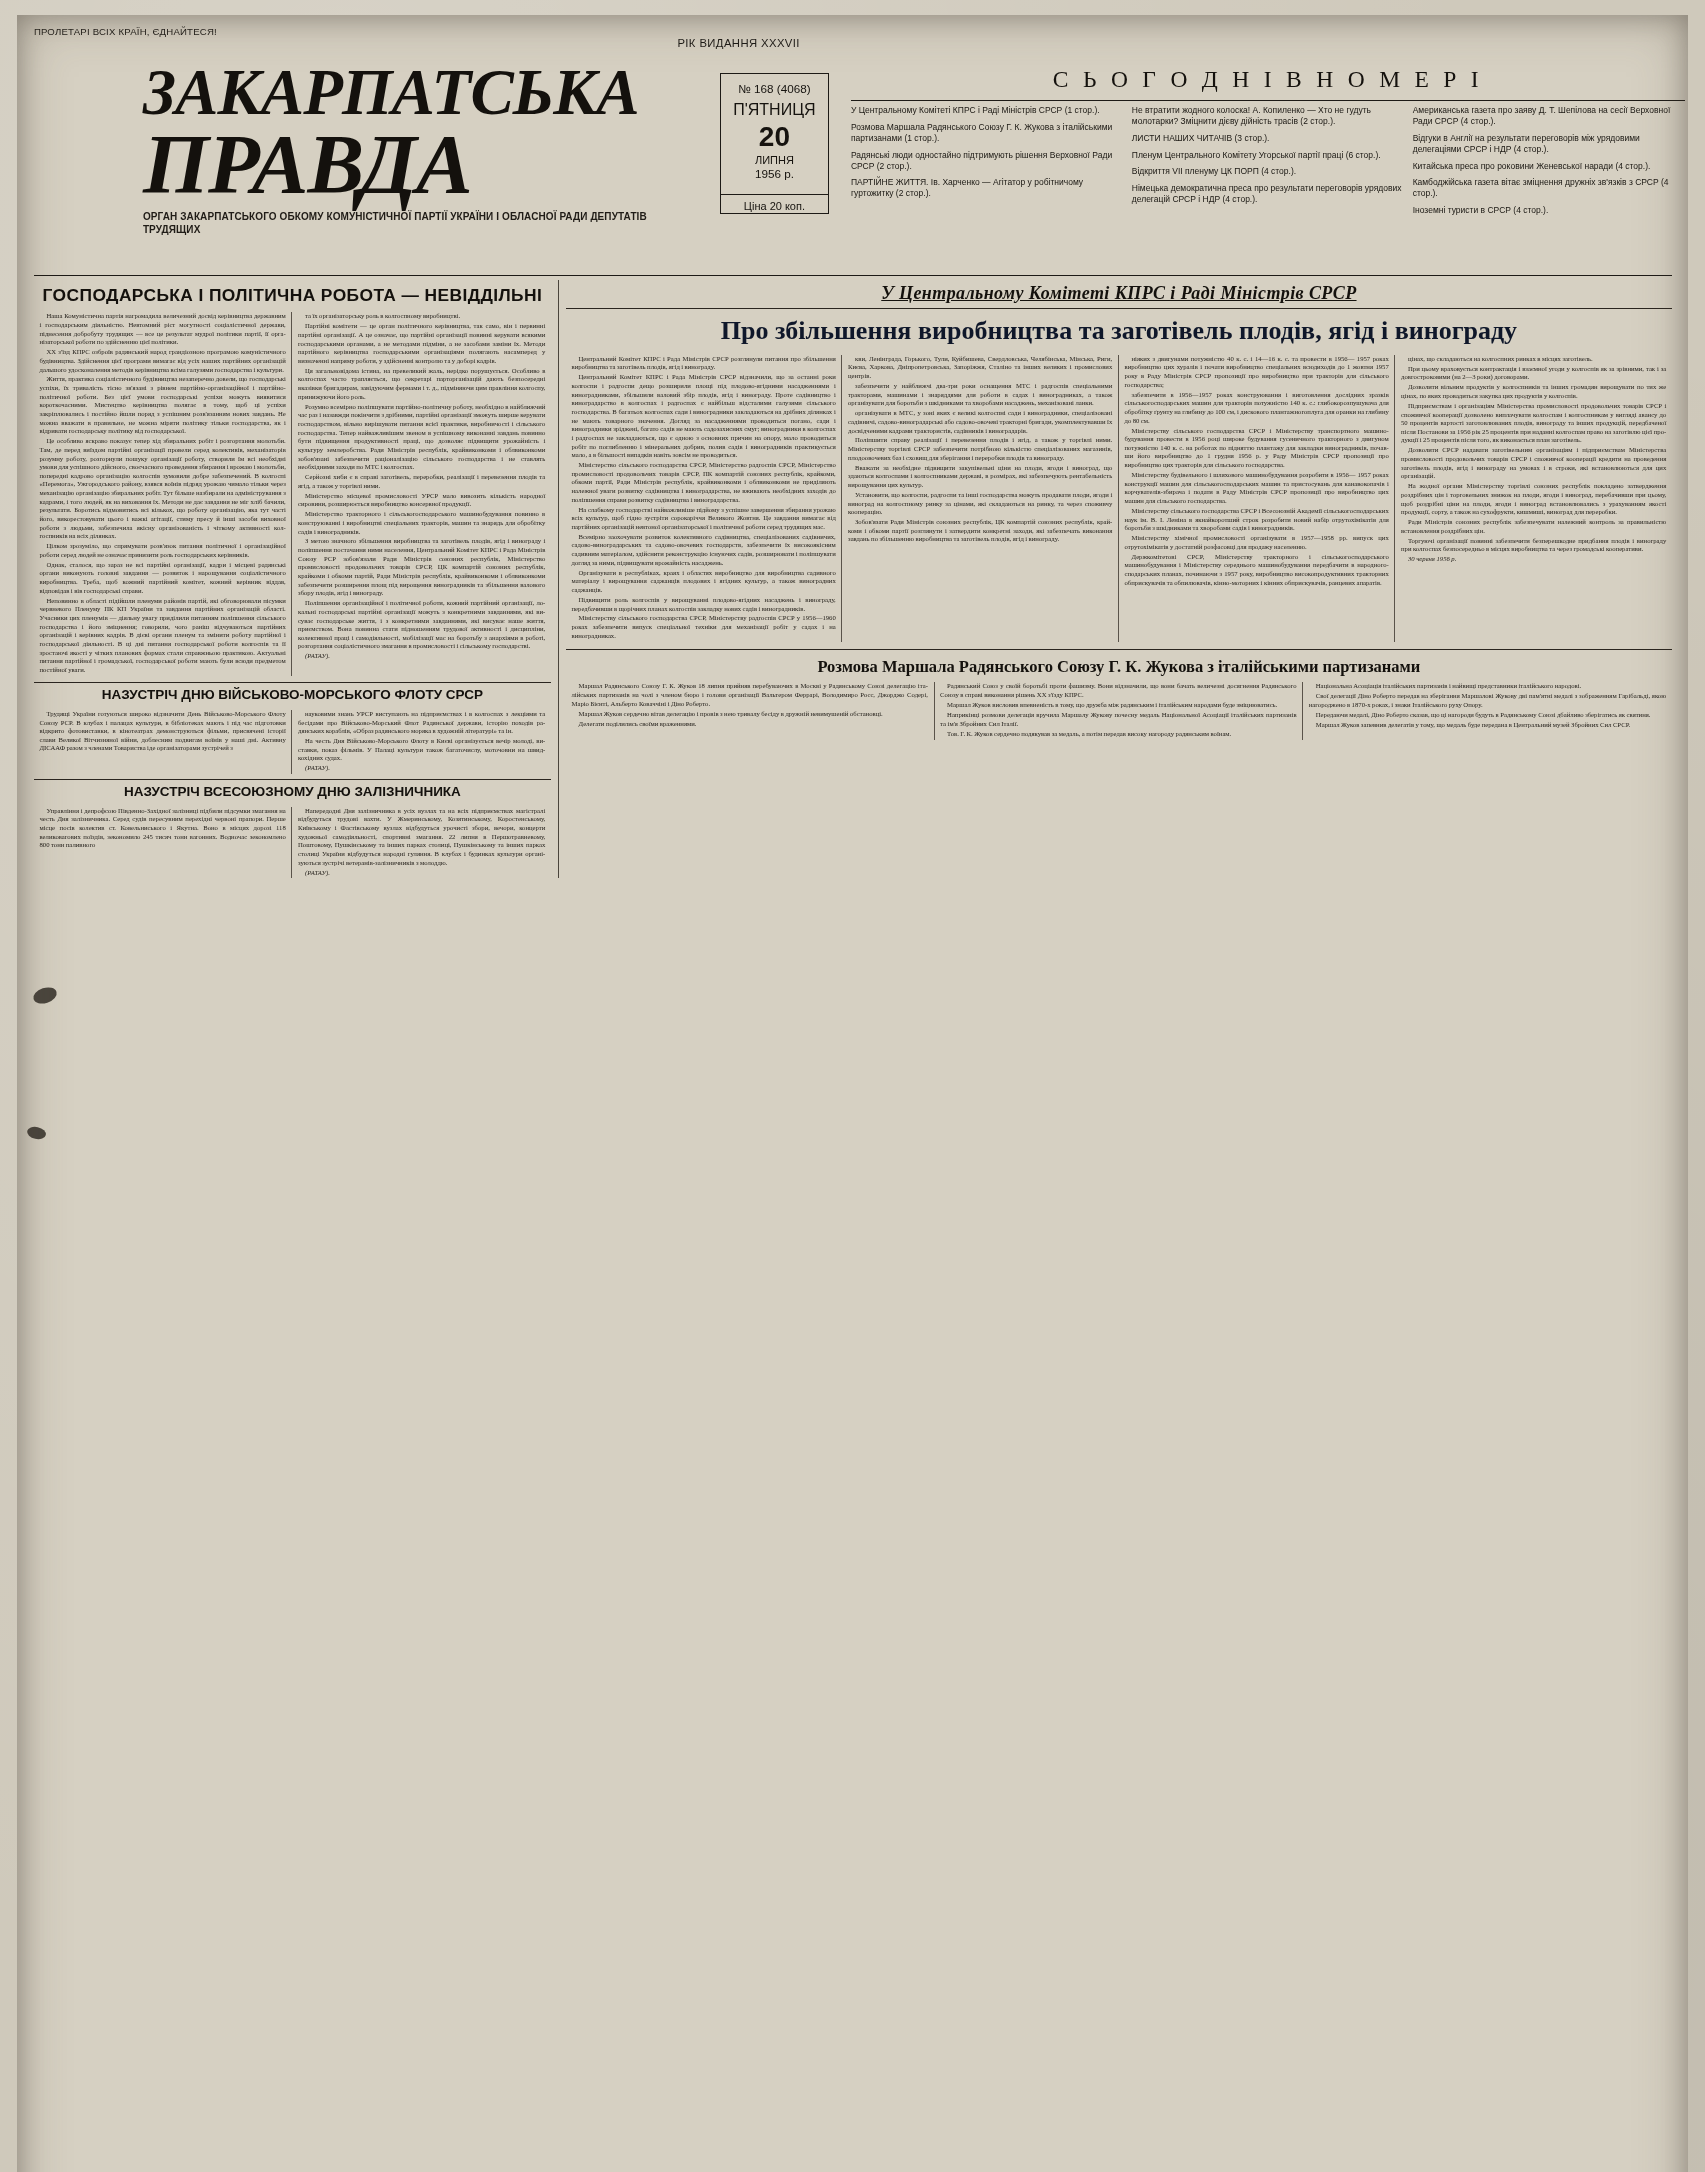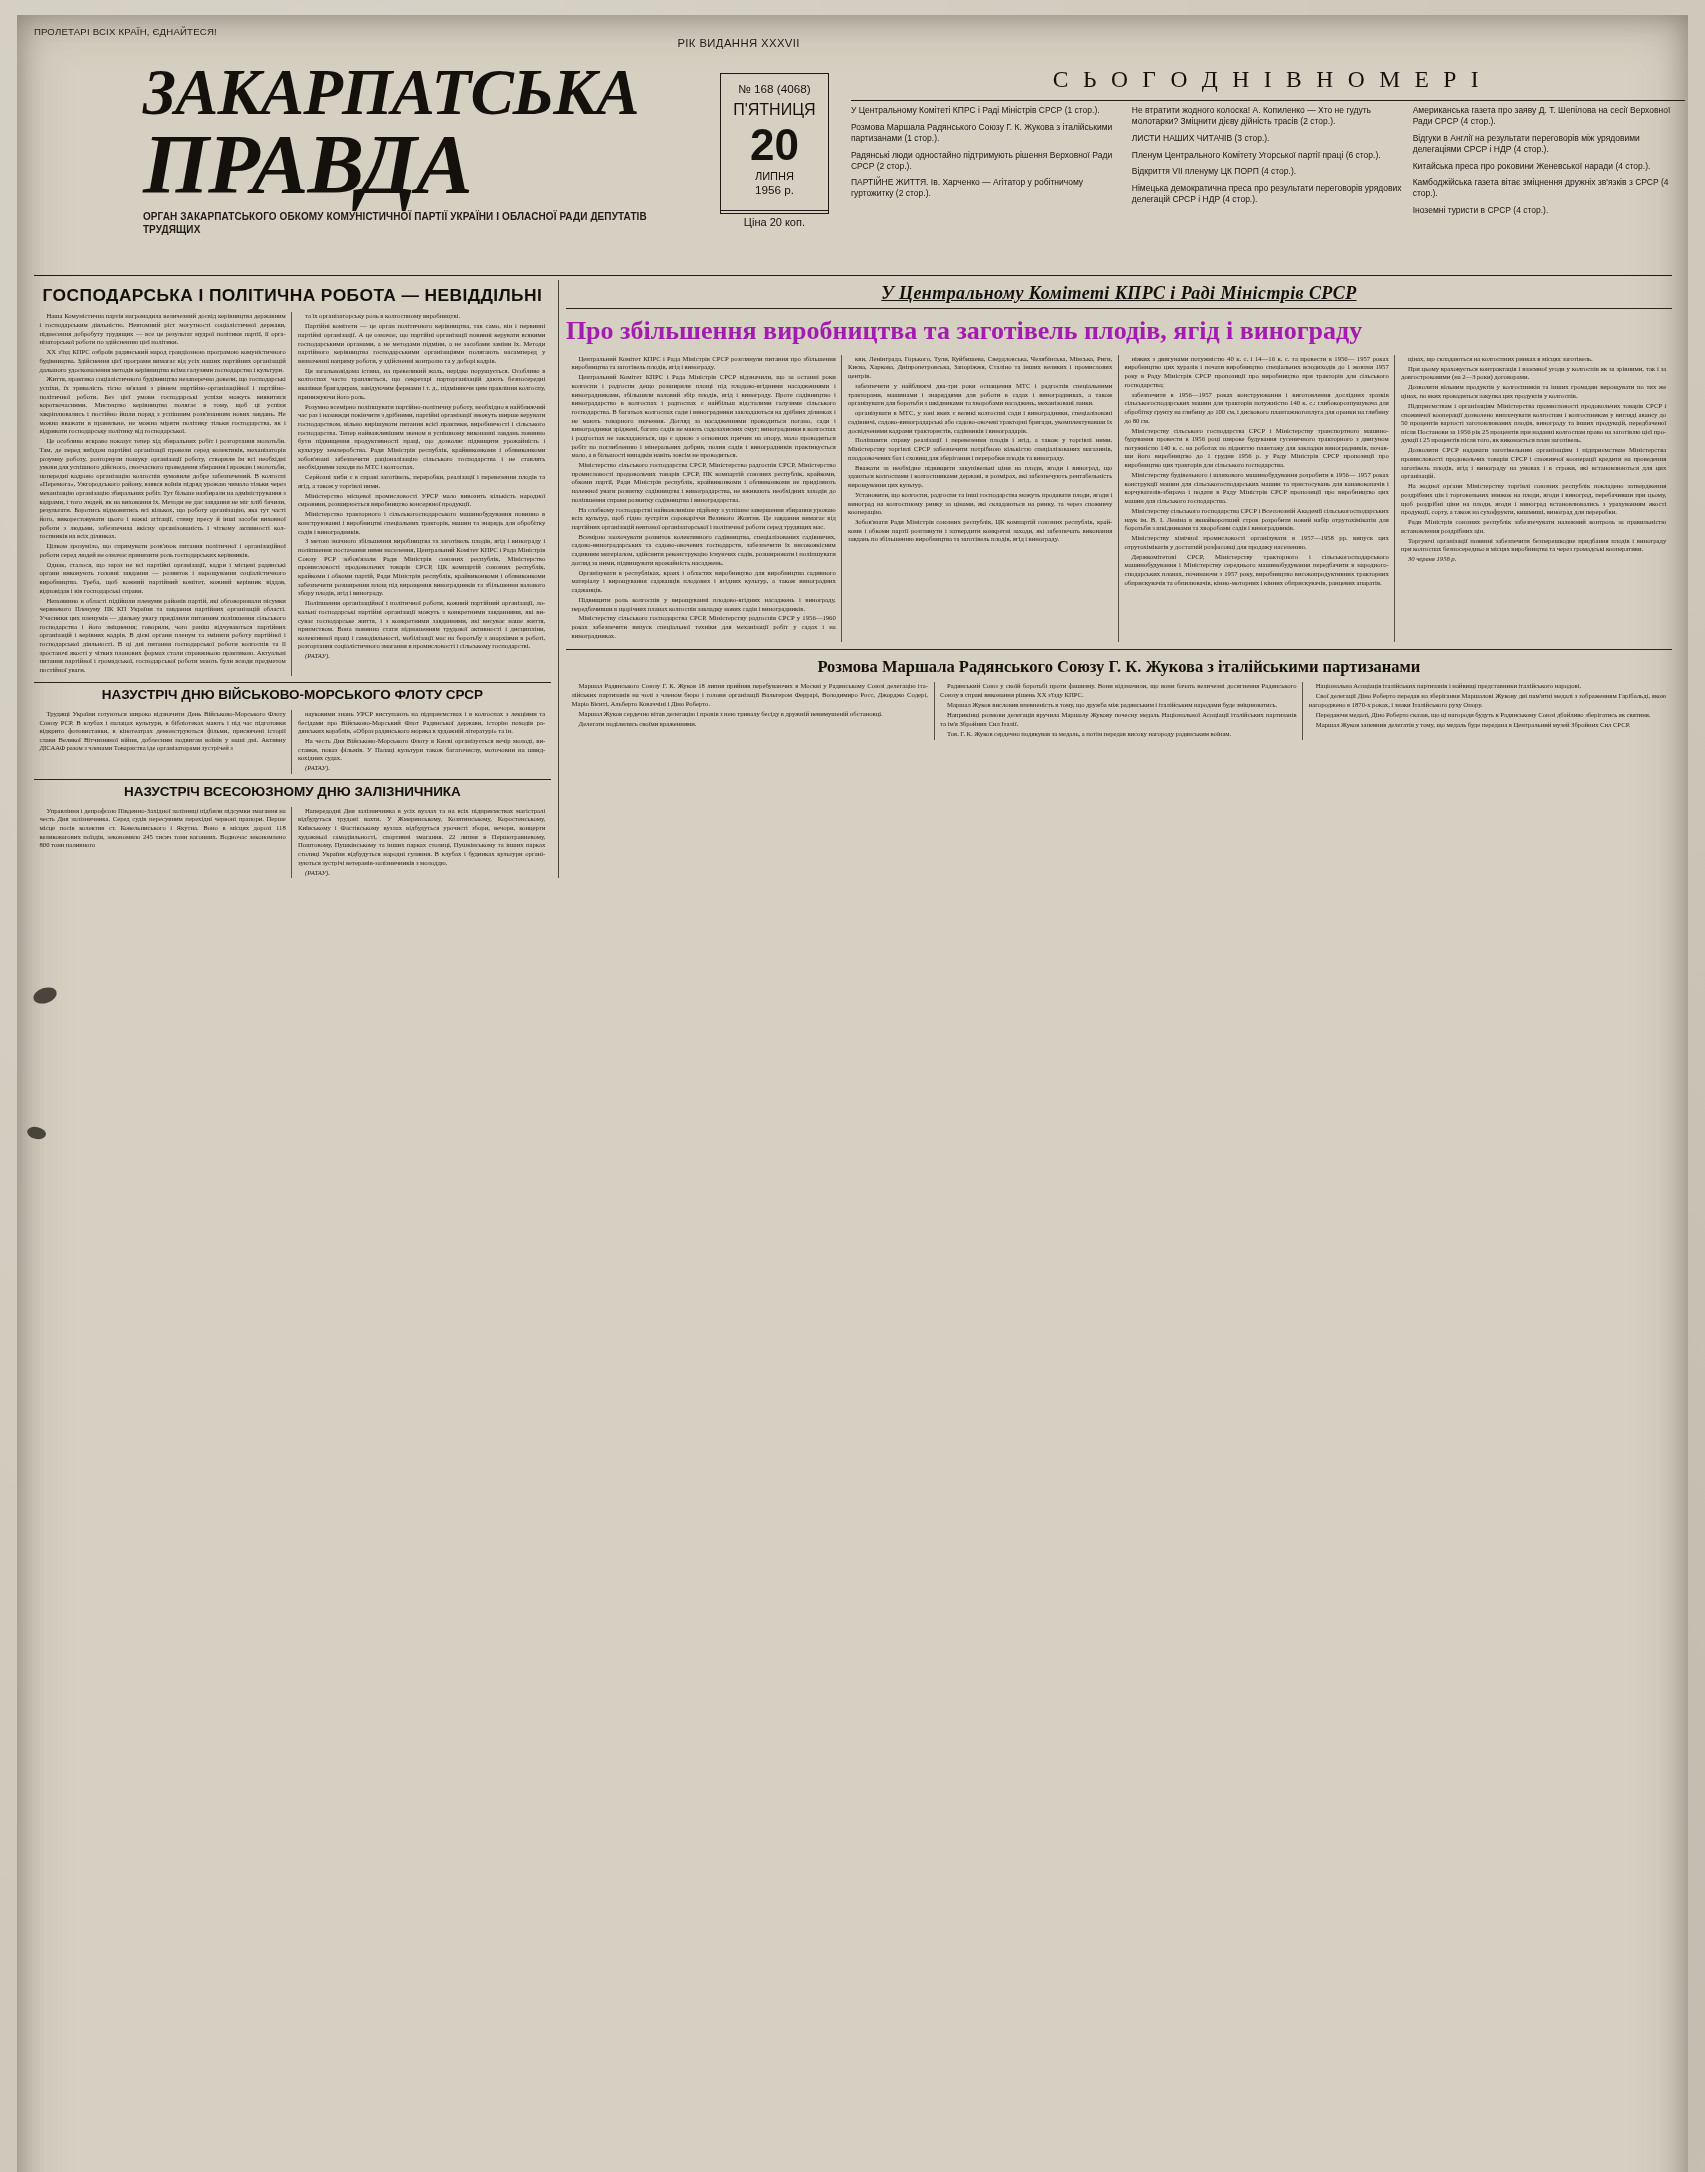--- a/index.html
+++ b/index.html
@@ -43,21 +43,21 @@
     margin-top:7.8px;font-family:"Liberation Sans",sans-serif;
     font-size:10px;line-height:1.28;color:#201c17;font-weight:bold;letter-spacing:0.1px;
   }
   .issuebox{
     position:absolute;left:686px;top:36px;width:109px;height:141px;
     border:1.3px solid #1d1a16;text-align:center;padding-top:4.3px;box-sizing:border-box;
     font-family:"Liberation Sans",sans-serif;color:#16130f;
   }
   .issuebox .no{font-size:11.7px;margin-top:3.5px;}
   .issuebox .dow{font-size:16px;margin-top:6px;}
-  .issuebox .day{font-size:44px;font-weight:bold;line-height:1;margin-top:4.3px;}
+  .issuebox .day{font-size:28px;font-weight:bold;line-height:1;margin-top:4.3px;}
   .issuebox .mon{font-size:11px;margin-top:2.6px;}
   .issuebox .yr{font-size:11.7px;margin-top:0.9px;}
   .issuebox .price{font-size:11px;margin-top:14.8px;border-top:1.3px solid #1d1a16;padding-top:4.3px;}
 
   .today{position:absolute;left:817px;top:29px;width:834px;}
   .today h2{
     margin:0 0 7px 0;text-align:center;font-family:"Liberation Serif",serif;
     font-size:23.5px;letter-spacing:4.3px;font-weight:normal;color:#15120e;
   }
   .today .cols{display:flex;gap:8.7px;}
@@ -66,21 +66,21 @@
   .rule{border-top:1.3px solid #1d1a16;margin:4.3px 0;}
   .rule.thin{border-top:0.4px solid #2a251f;}
 
   
   .body{display:flex;margin-top:4.3px;}
   .colsep{width:0;border-left:0.4px solid #4a443b;margin:0 7px;}
   .leftzone{width:517px;}
   .rightzone{flex:1;}
   h1.main{
     font-family:"Liberation Serif",serif;font-weight:bold;
-    font-size:26px;text-align:left;line-height:1.12;margin:7px 0 9.6px 0;color:#a21caf;
+    font-size:26px;text-align:center;line-height:1.12;margin:7px 0 9.6px 0;color:#0f172a;
   }
   .kicker{
     font-family:"Liberation Serif",serif;font-style:italic;font-weight:bold;
     font-size:18px;text-align:center;letter-spacing:0.4px;margin:2.6px 0 4.3px 0;color:#14110d;text-decoration:underline;
   }
   .lefthead{
     font-family:"Liberation Sans",sans-serif;font-weight:bold;font-size:17.4px;
     text-align:center;line-height:1.2;margin:4.3px 0 7px 0;color:#14110d;letter-spacing:0.4px;
   }
   .subhead{

